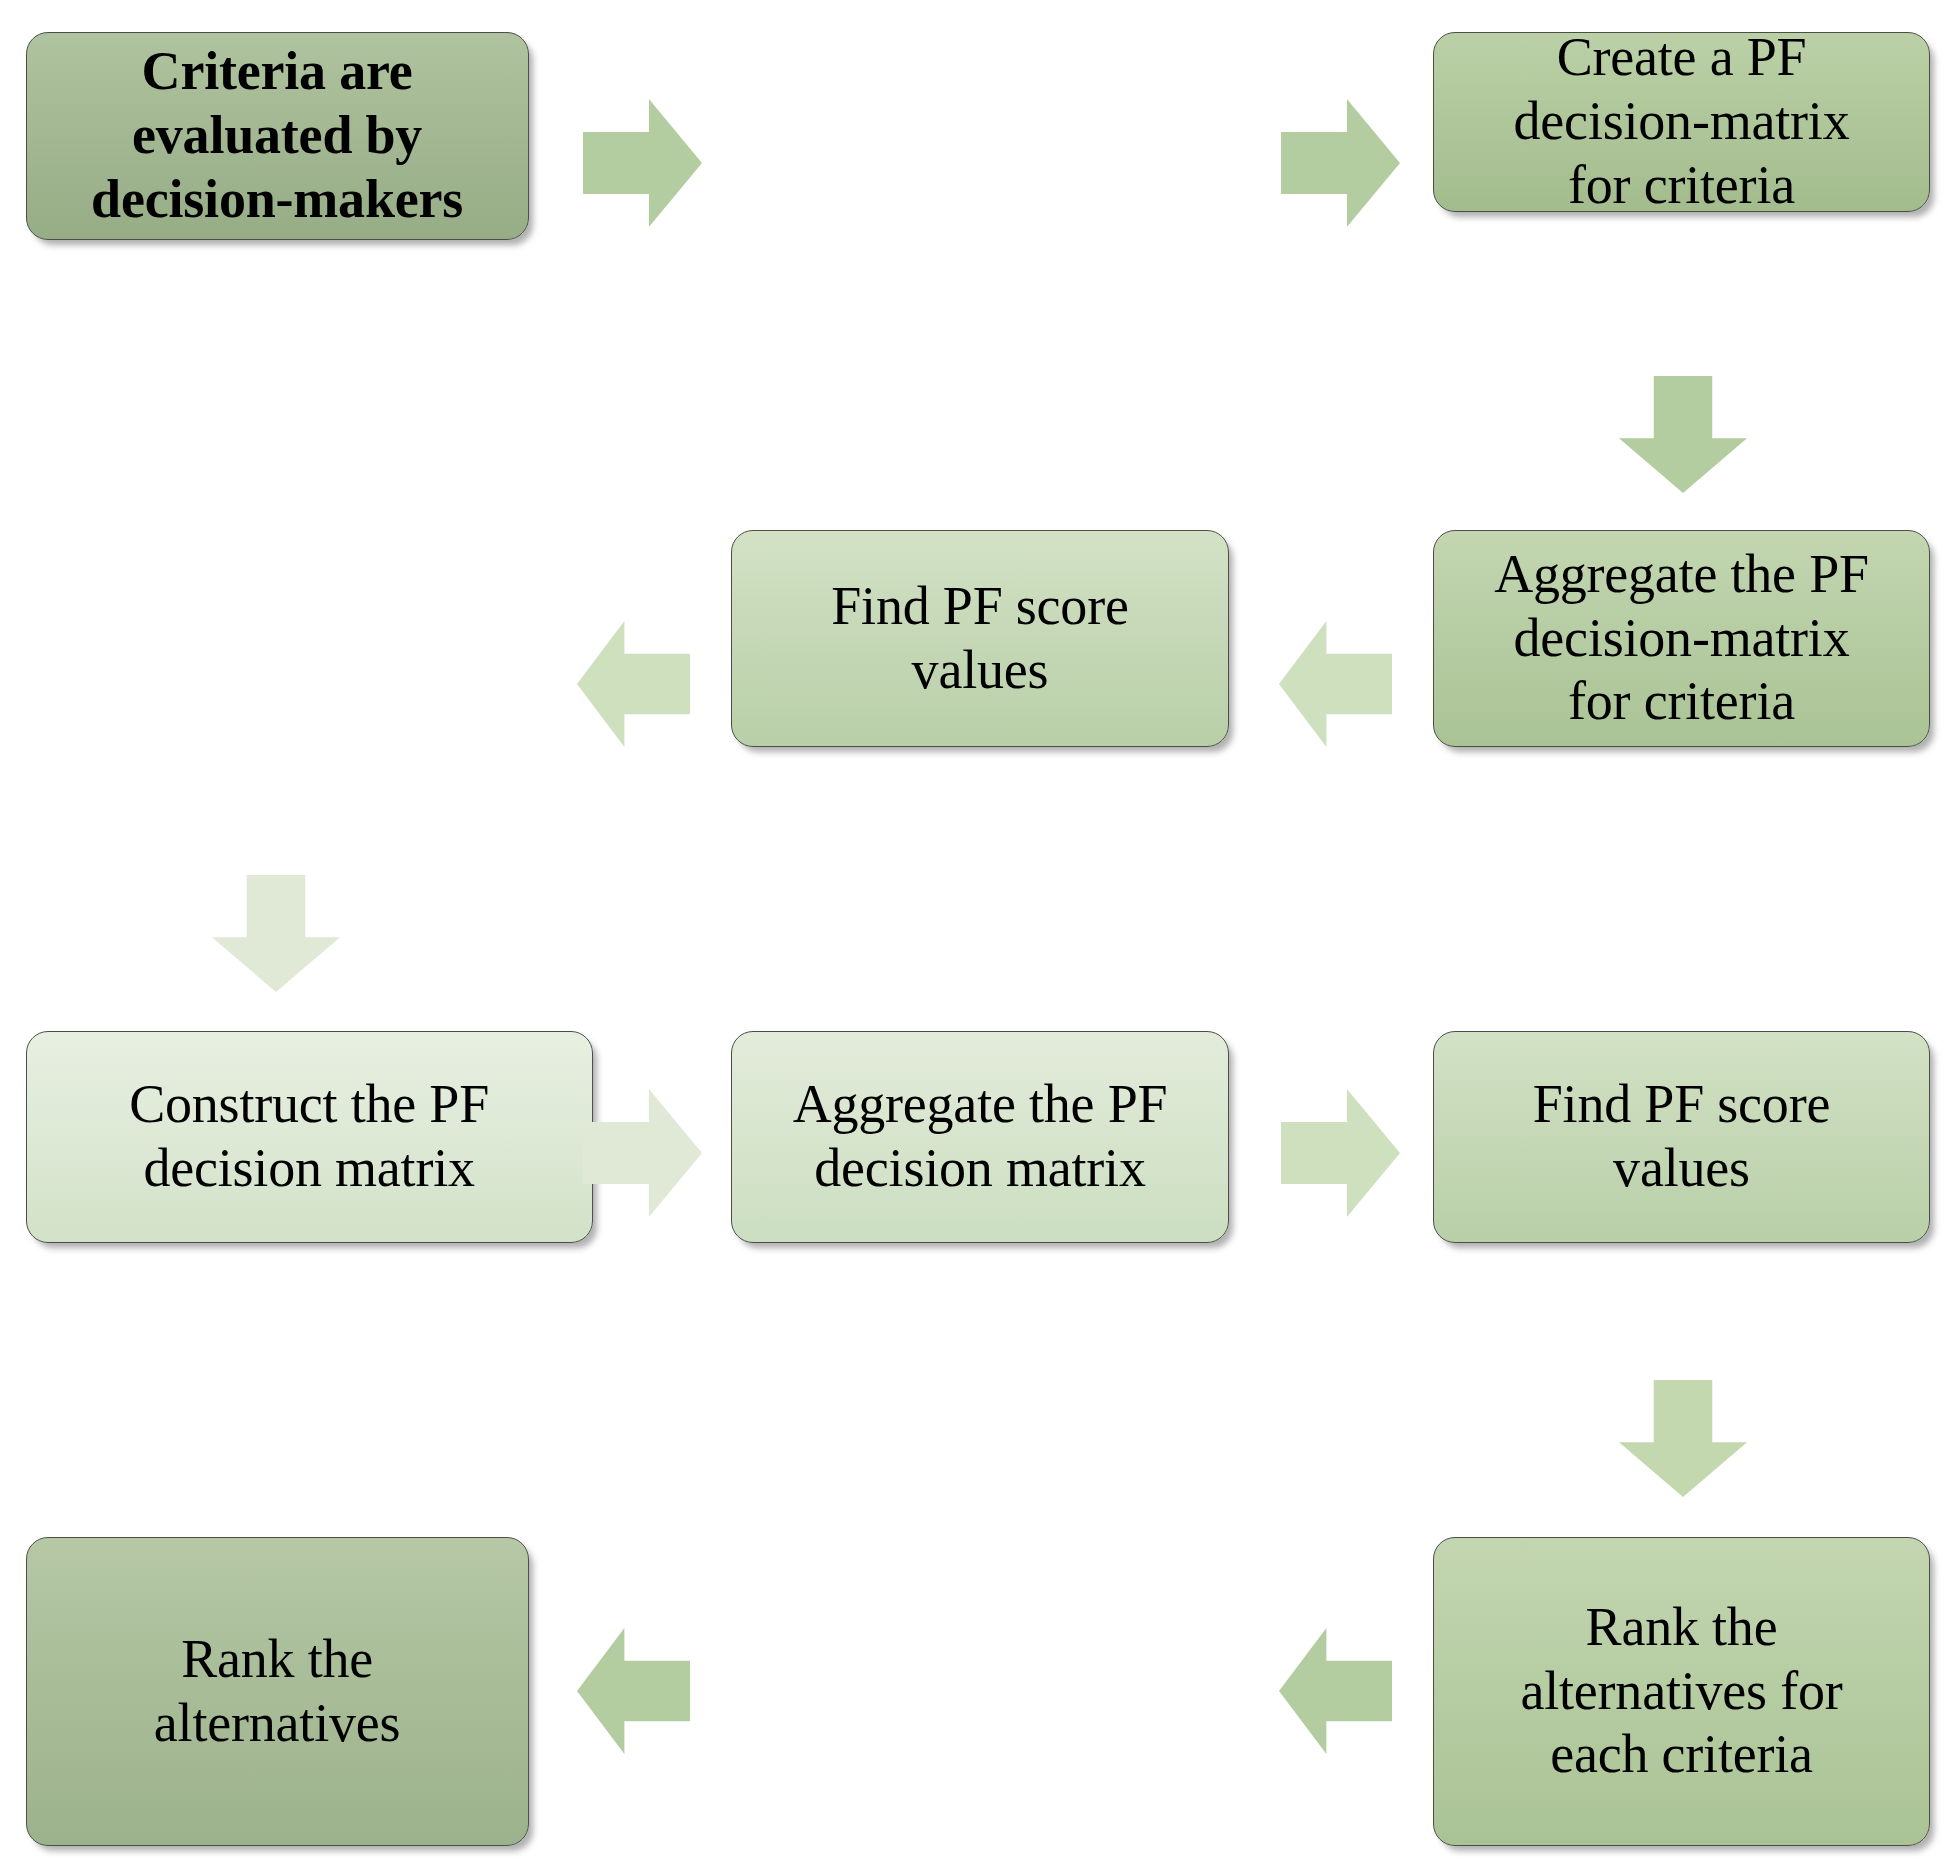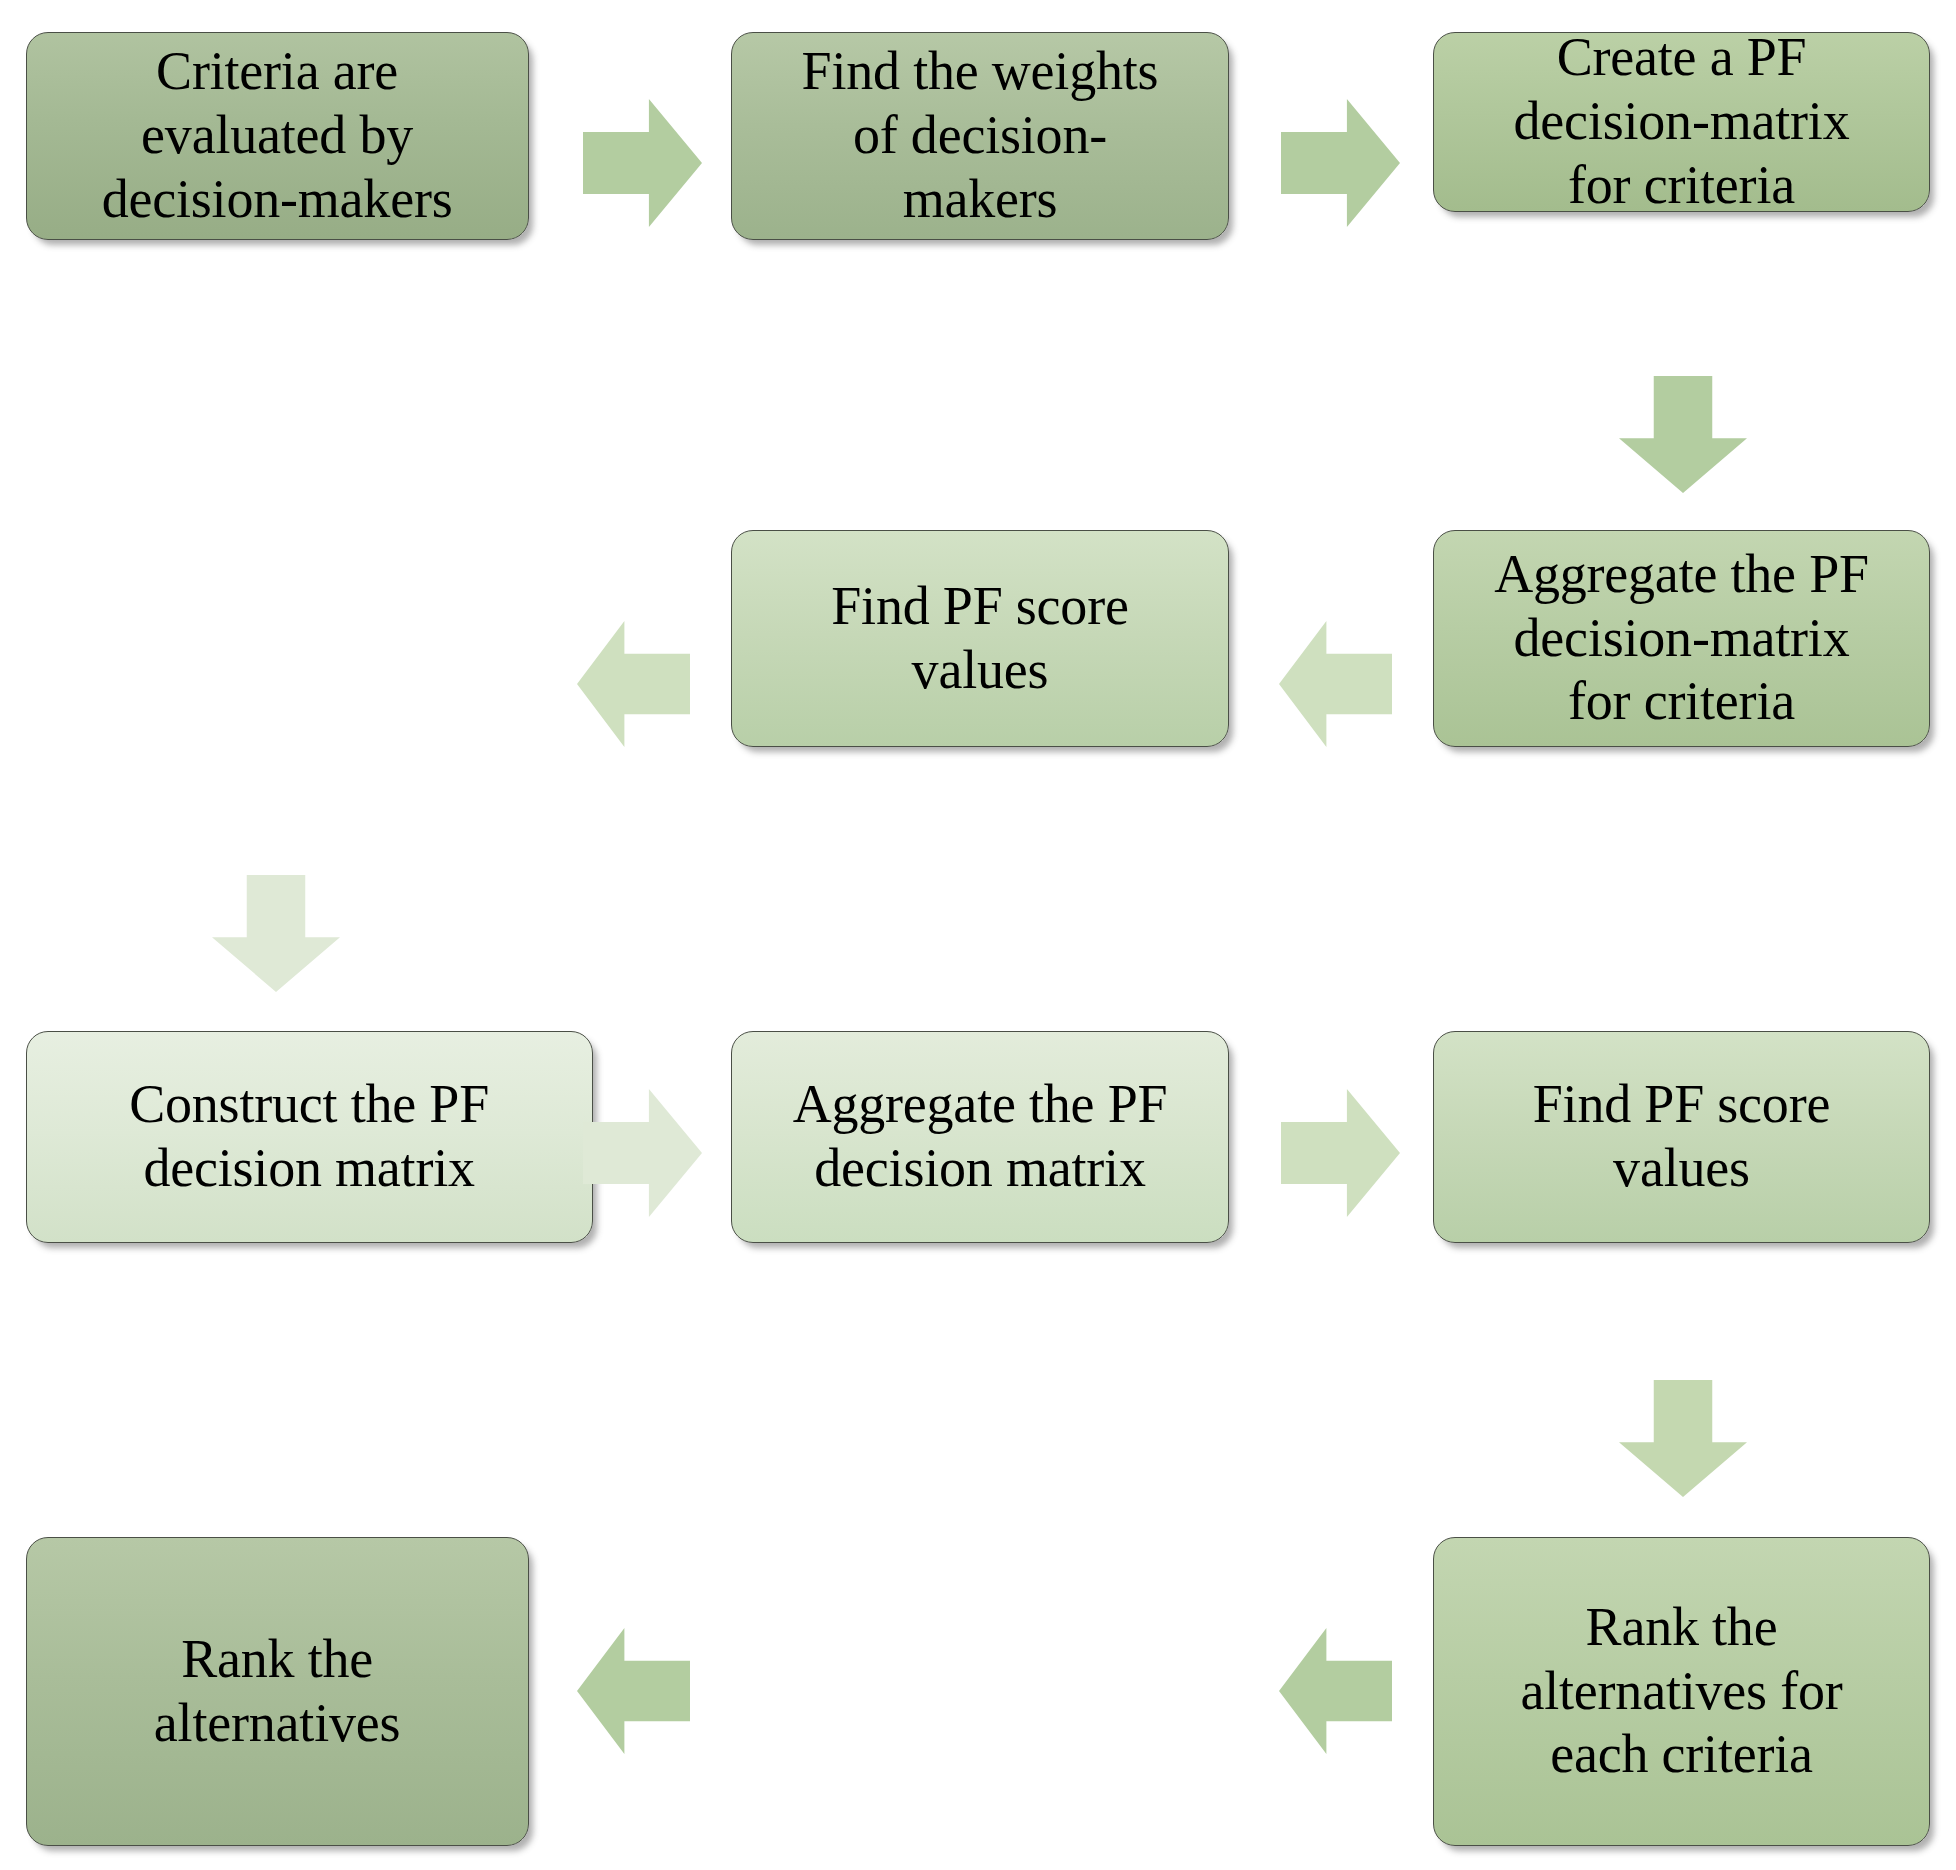--- a/index.html
+++ b/index.html
@@ -37,21 +37,21 @@
     box-shadow: 5.5px 6.4px 6.4px -1.8px rgba(80,80,80,0.45);
     overflow: hidden;
   }
   .node .label {
     display: block;
     width: 100%;
     white-space: pre-line;
   }
 
   
-  .fill-d1 { background: linear-gradient(180deg, #b0c3a0 0%, #a4b994 42%, #97ad86 100%); }
+  .fill-d1 { background: linear-gradient(180deg, #b0c3a0 0%, #a4b994 42%, #97ad86 100%); font-weight: bold; }
   .fill-d2 { background: linear-gradient(180deg, #b6c8a6 0%, #a9bd99 45%, #9cb28c 100%); }
   .fill-m1 { background: linear-gradient(180deg, #bbd0a6 0%, #b0c79b 45%, #a3bc8d 100%); }
   .fill-m2 { background: linear-gradient(180deg, #c3d6b1 0%, #b7cda4 45%, #aac395 100%); }
   .fill-l1 { background: linear-gradient(180deg, #d3e2c6 0%, #c6d8b7 48%, #b8cfa8 100%); }
   .fill-l2 { background: linear-gradient(180deg, #dbe8d0 0%, #cfe0c2 48%, #c1d7b3 100%); }
   .fill-l3 { background: linear-gradient(180deg, #e7efe1 0%, #dee9d6 48%, #d2e1c8 100%); }
   .fill-l4 { background: linear-gradient(180deg, #e3ecdb 0%, #d8e5ce 48%, #cbdec0 100%); }
 
   
   .arrow {
@@ -69,25 +69,20 @@
 evaluated by
 decision-makers</span>
   </div>
 
   <div class="arrow" style="left:583px; top:99px; width:119px; height:128px;">
     <svg viewBox="0 0 130 140" preserveAspectRatio="none" aria-hidden="true">
       <polygon points="0,36 72,36 72,0 130,70 72,140 72,104 0,104" fill="#b3cda0"></polygon>
     </svg>
   </div>
 
-  <div class="node fill-d2" style="left:731px; top:32px; width:498px; height:208px;">
-    <span class="label">Find the weights
-of decision-
-makers</span>
-  </div>
 
   <div class="arrow" style="left:1281px; top:99px; width:119px; height:128px;">
     <svg viewBox="0 0 130 140" preserveAspectRatio="none" aria-hidden="true">
       <polygon points="0,36 72,36 72,0 130,70 72,140 72,104 0,104" fill="#b3cda0"></polygon>
     </svg>
   </div>
 
   <div class="node fill-m1" style="left:1433px; top:32px; width:497px; height:180px;">
     <span class="label">Create a PF
 decision-matrix

